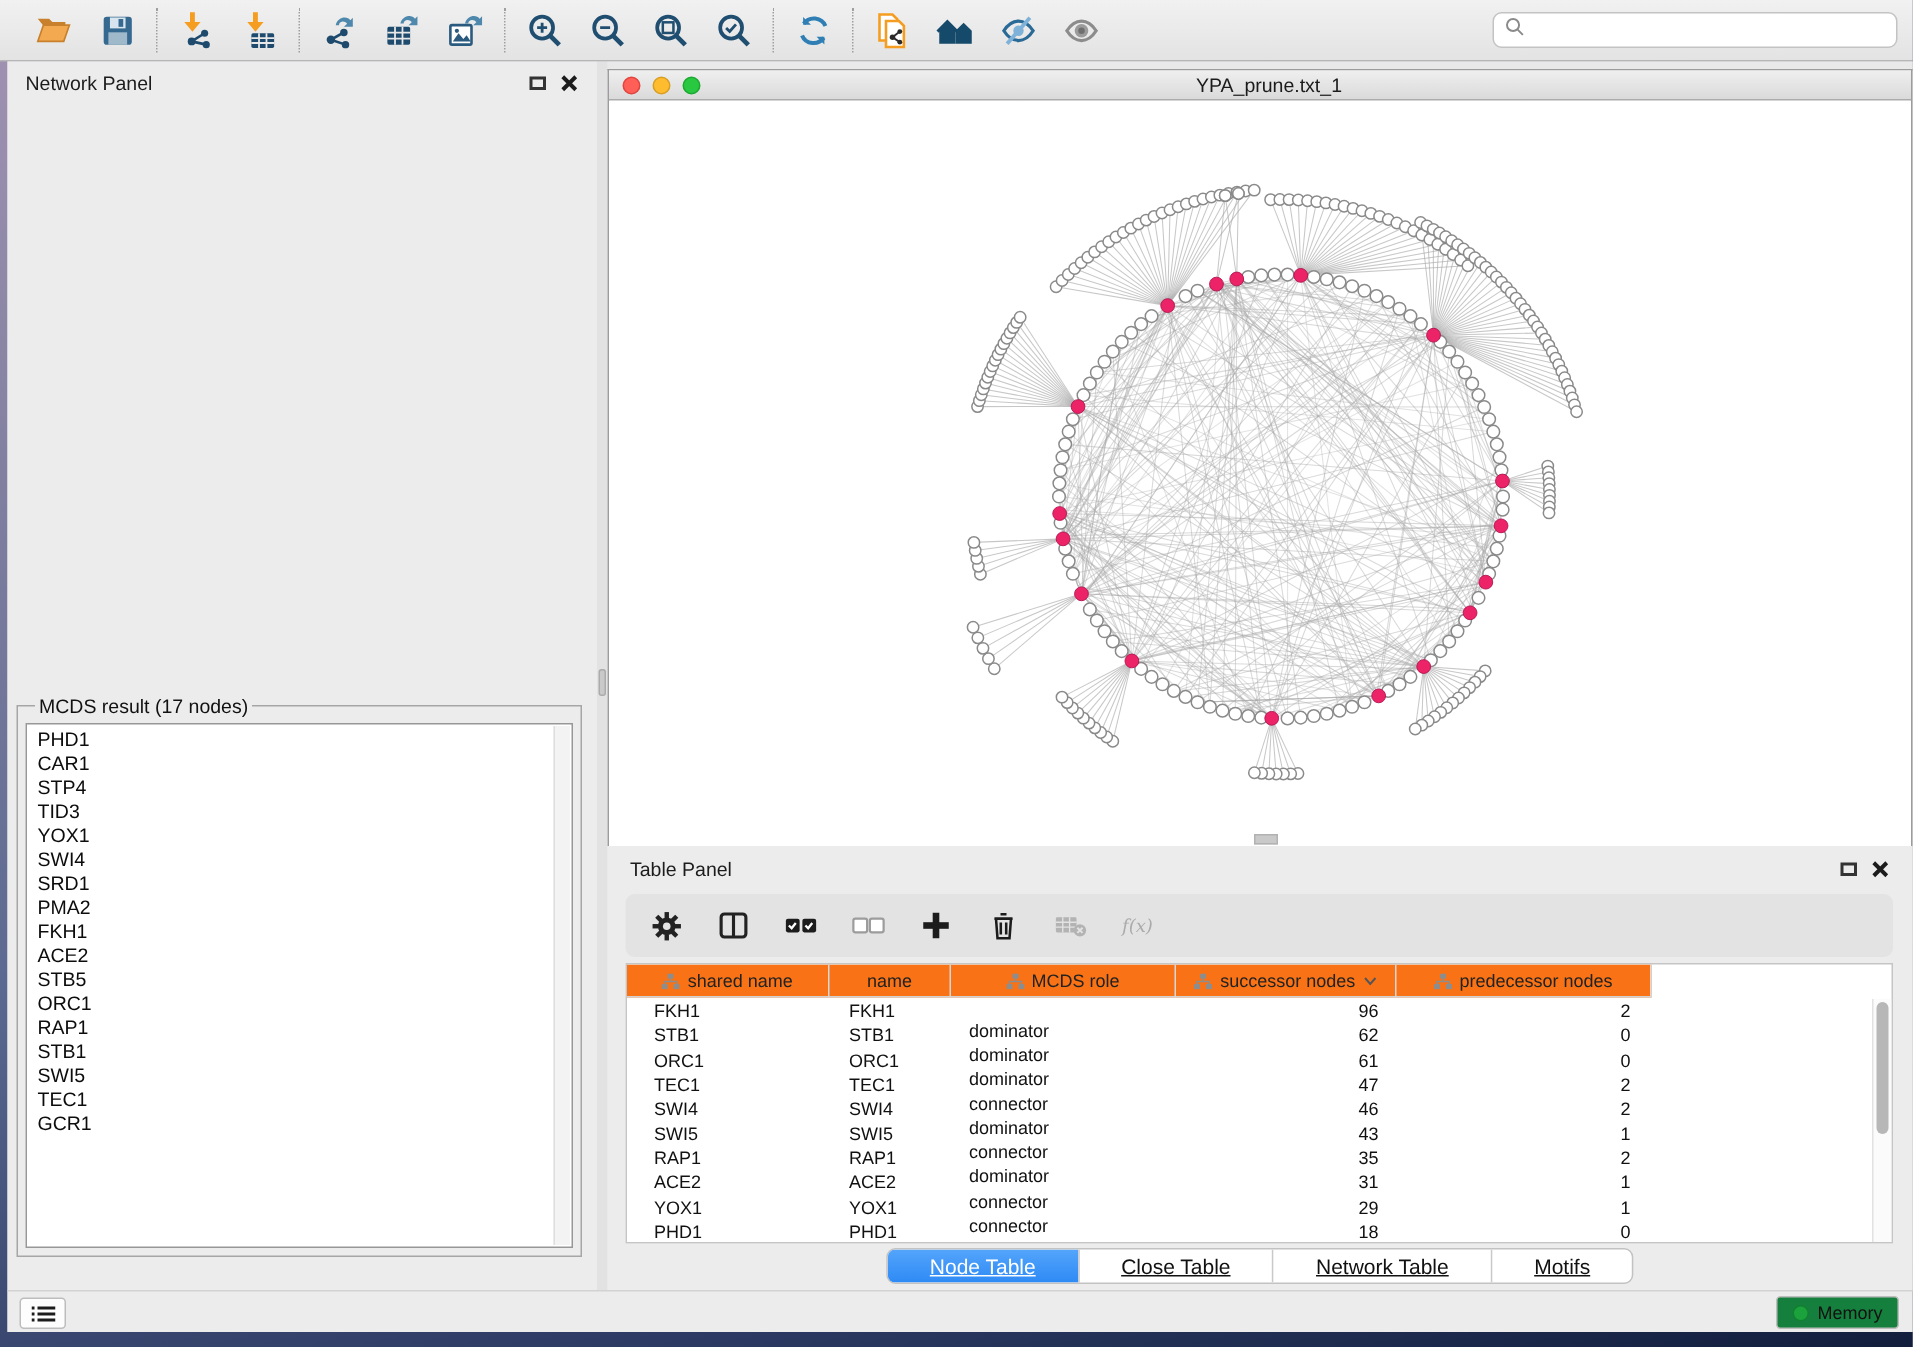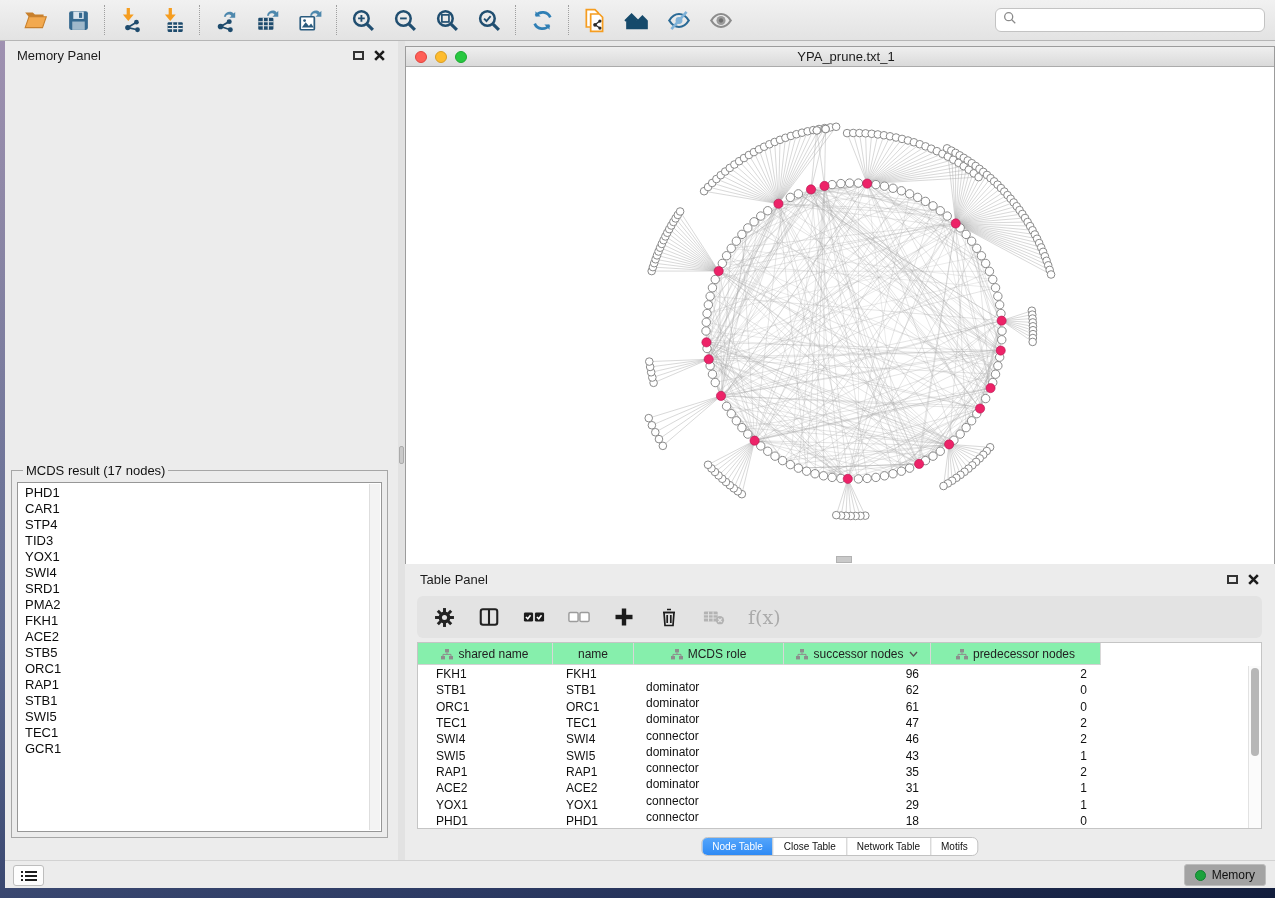--- a/index.html
+++ b/index.html
@@ -64,45 +64,45 @@
   .net-title{position:absolute;left:12px;right:0;top:0;height:20px;text-align:center;font-size:13px;line-height:20px;color:#1b1b1b;}
   .net-canvas{position:absolute;top:21px;left:0;right:0;bottom:0;background:#fff;overflow:hidden;}
   .hscroll-thumb{position:absolute;left:430px;bottom:1px;width:16px;height:7px;background:#c9c9c9;border:1px solid #b2b2b2;}
 
   
   .table-panel{position:absolute;top:523px;left:0;right:0;bottom:0;background:#ececec;}
   .tp-title-row{position:absolute;top:0;left:0;right:0;height:30px;display:flex;align-items:center;padding:0 15px;}
   .tp-toolbar{position:absolute;top:32px;left:12px;right:13px;height:42px;background:#e3e3e3;border-radius:6px;
     display:flex;align-items:center;gap:23px;padding:0 16px;}
   .tp-icon{width:22px;height:22px;display:flex;align-items:center;justify-content:center;}
-  .fx{font-family:"DejaVu Serif",serif;font-size:19px;color:#ababab;}
+  .fx{font-family:"DejaVu Serif",serif;font-style:italic;font-size:12px;color:#ababab;}
   .tp-table{position:absolute;top:78px;left:12px;right:13px;bottom:31px;background:#fff;border:1px solid #c5c5c5;overflow:hidden;}
-  .thead{position:absolute;top:0;left:0;height:22px;display:flex;background:#86efac;border-bottom:1px solid #d2d2d2;font-size:12px;color:#222;}
+  .thead{position:absolute;top:0;left:0;height:22px;display:flex;background:#f97316;border-bottom:1px solid #d2d2d2;font-size:12px;color:#222;}
   .th{display:flex;align-items:center;justify-content:center;gap:5px;border-right:1px solid #d8d8d8;height:22px;}
   .tbody{position:absolute;top:23px;left:0;right:13px;bottom:0;font-size:12px;color:#111;}
   .trow{display:flex;height:16.3px;align-items:center;}
   .td{overflow:hidden;white-space:nowrap;}
   .c0{width:135px;padding-left:18px;}
   .c1{width:81px;padding-left:13px;}
   .c2{width:150px;padding-left:12px;margin-top:25px;}
   .c3{width:147px;padding-right:12px;text-align:right;}
   .c4{width:170px;padding-right:14px;text-align:right;}
   .vscroll{position:absolute;top:23px;right:0;bottom:0;width:13px;background:#fbfbfb;border-left:1px solid #e2e2e2;}
   .vthumb{position:absolute;top:2px;left:2px;width:8px;height:88px;background:#b7b7b7;border-radius:4px;}
   .tp-tabs{position:absolute;bottom:4px;left:50%;transform:translateX(-50%);display:flex;background:#fff;
     border:1px solid #c2c2c2;border-radius:6px;overflow:hidden;}
-  .tp-tab{padding:3px 10px;font-size:10px;color:#111;border-left:1px solid #c9c9c9;white-space:nowrap;}
+  .tp-tab{padding:3px 28px;font-size:14px;color:#111;border-left:1px solid #c9c9c9;white-space:nowrap;text-decoration:underline;}
   .tp-tab:first-child{border-left:none;}
   .tp-tab.active{background:linear-gradient(#54a5fb,#2e8af5);color:#fff;}
 
   
   .status-bar{position:absolute;left:0;right:0;bottom:0;height:28px;background:#ececec;border-top:1px solid #d2d2d2;}
   .hist-btn{position:absolute;left:8px;top:4px;width:31px;height:21px;background:#fdfdfd;border:1px solid #bdbdbd;
     border-radius:3px;display:flex;align-items:center;justify-content:center;}
-  .mem-btn{position:absolute;right:9px;top:3px;height:22px;background:#a3a3a3;border:1px solid #bdbdbd;border-radius:3px;
+  .mem-btn{position:absolute;right:9px;top:3px;height:22px;background:#15803d;border:1px solid #bdbdbd;border-radius:3px;
     display:flex;align-items:center;gap:6px;padding:0 10px;font-size:12px;color:#111;}
   .mem-dot{width:11px;height:11px;border-radius:50%;background:#1ca23c;border:1px solid #128031;}
 </style>
 </head>
 <body>
 
 <div class="toolbar">
   <div class="tgroup">
     <span class="ticon">
       <svg width="26" height="26" viewBox="0 0 24 24">
@@ -254,21 +254,21 @@
         </svg>
     </span>
     <input placeholder="" style="">
   </div>
 </div>
 
 <div class="app">
 
   <div class="control-panel">
     <div class="panel-title-row">
-      <span class="panel-title">Memory Panel</span>
+      <span class="panel-title">Network Panel</span>
       <span class="win-btns">
         <span class="float-glyph"></span>
         <svg width="13" height="13" viewBox="0 0 12 12">
             <path d="M2 2l8 8M10 2l-8 8" stroke="#1c1c1c" stroke-width="2.4"></path>
           </svg>
       </span>
     </div>
     <fieldset class="mcds-fieldset">
       <legend>MCDS result (17 nodes)</legend>
       <div class="mcds-list">

